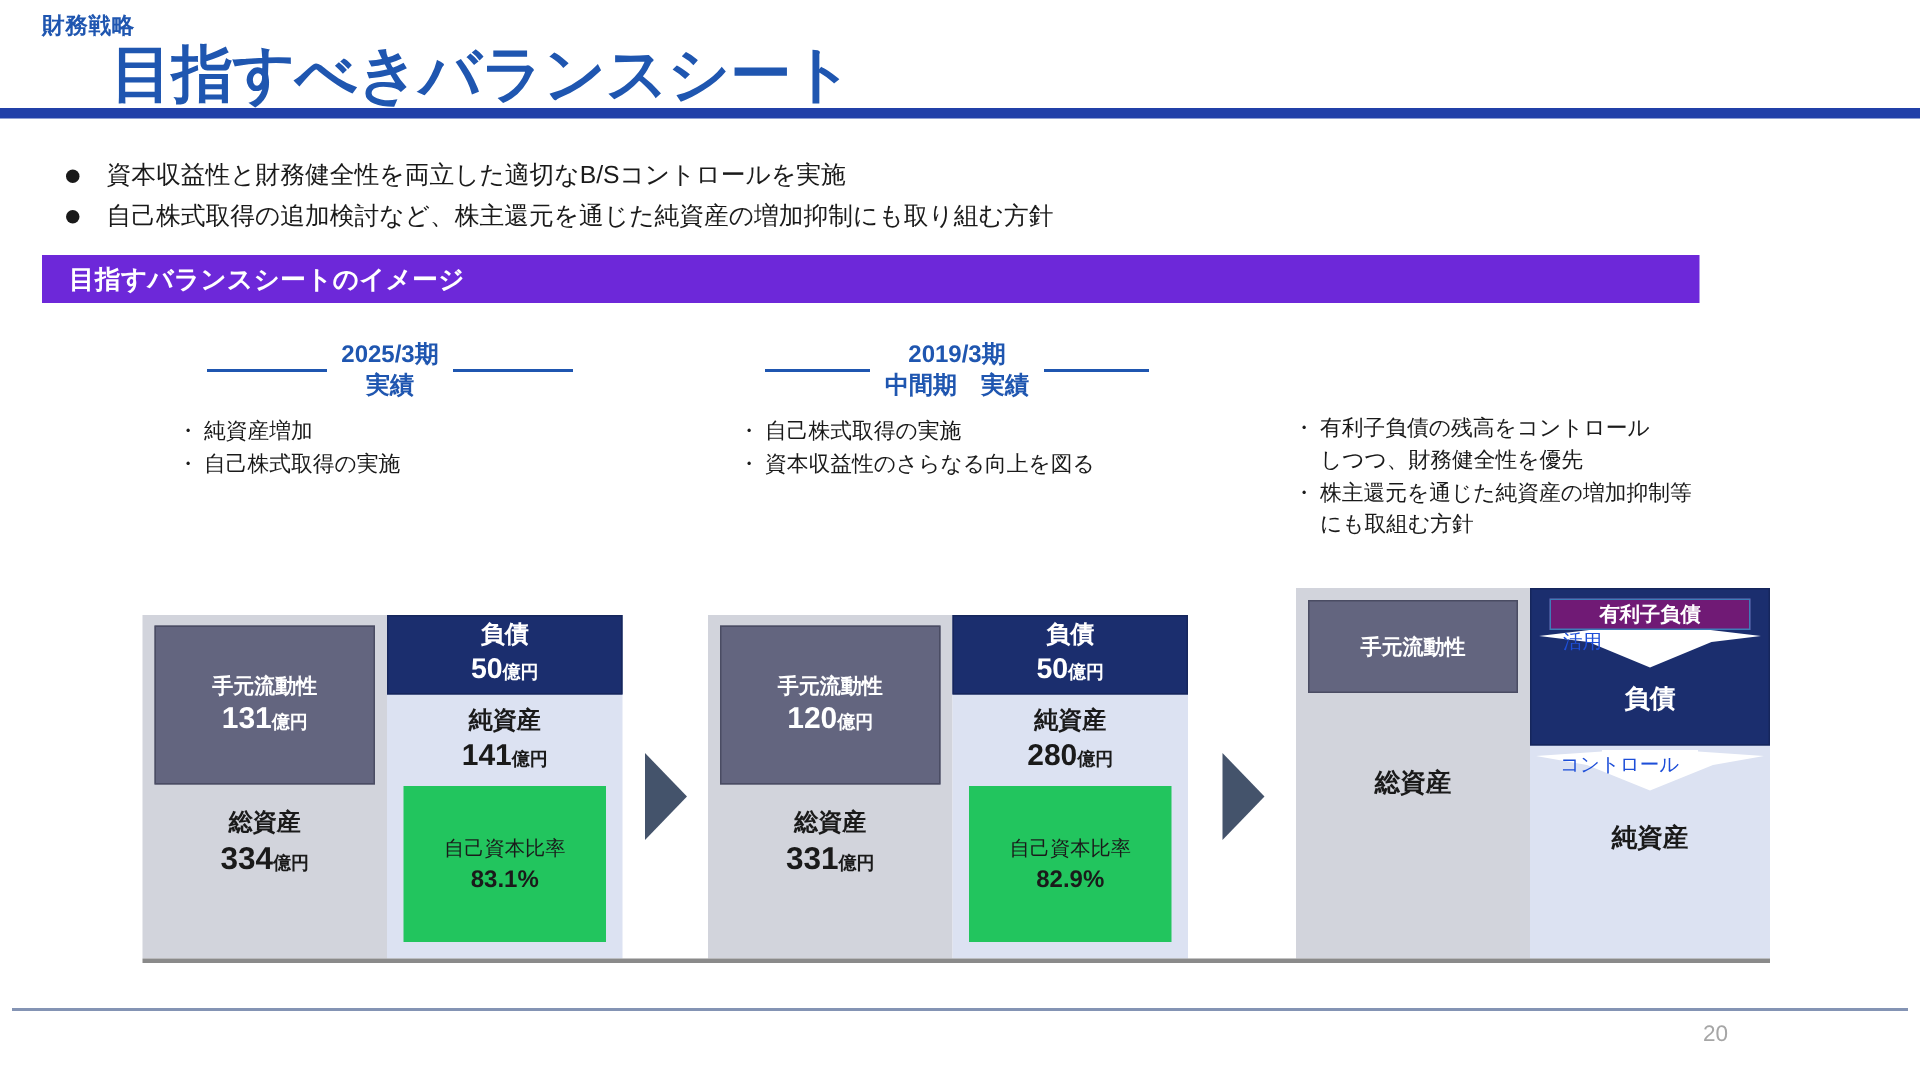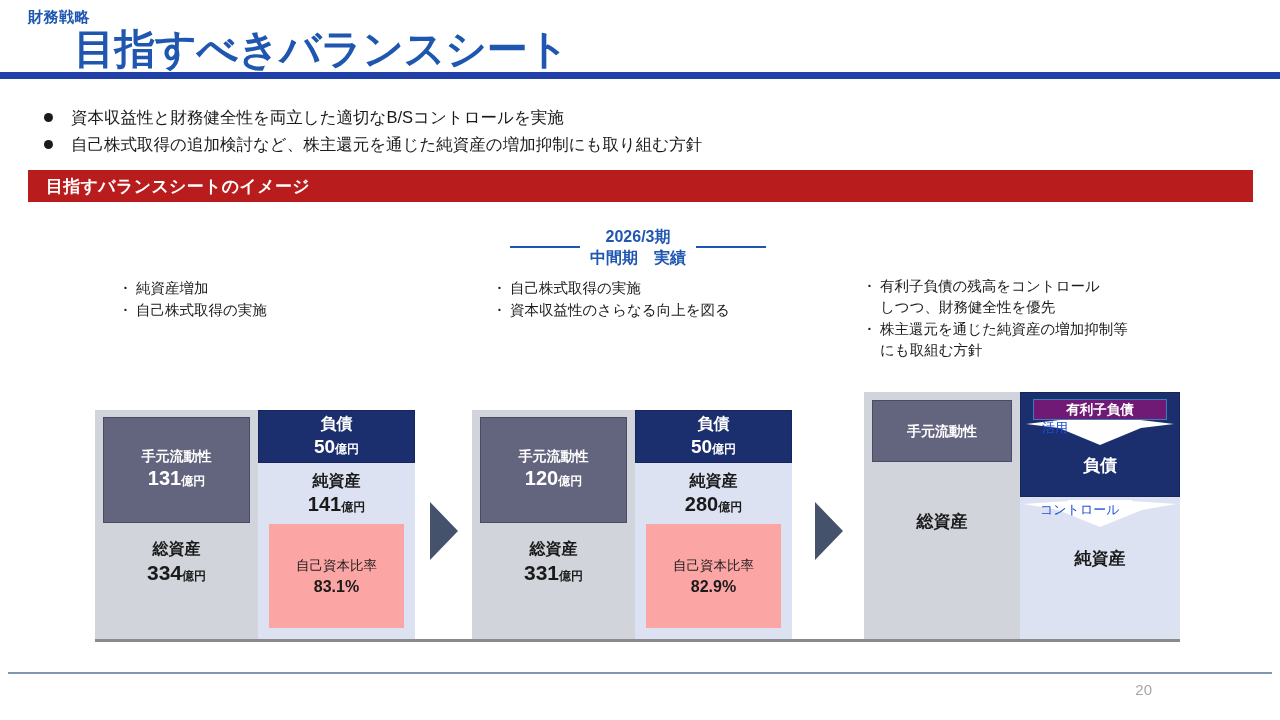--- a/index.html
+++ b/index.html
@@ -122,23 +122,23 @@
     background: #1a1a1a;
     margin: 9px 18px 0 0;
     flex: none;
   }
 
   
   .band {
     position: absolute;
     left: 28px;
     top: 170px;
-    width: 1225px;
+    width: 1105px;
     height: 32px;
-    background: #b91c1c;
+    background: #6d28d9;
     display: flex;
     align-items: center;
     padding-left: 18px;
   }
   .band span {
     color: #ffffff;
     font-size: 17px;
     font-weight: bold;
     letter-spacing: 0.3px;
   }
@@ -241,21 +241,21 @@
     position: absolute;
     left: 0; right: 0;
     color: #1a1a1a;
     text-align: center;
   }
   .equity .l1 { font-size: 16px; font-weight: bold; line-height: 22px; }
   .equity .l2 { font-size: 20px; font-weight: bold; line-height: 25px; }
 
   .ratio {
     position: absolute;
-    background: #fca5a5;
+    background: #22c55e;
     display: flex;
     flex-direction: column;
     align-items: center;
     justify-content: center;
     text-align: center;
     color: #1a1a1a;
   }
   .ratio .l1 { font-size: 13.5px; line-height: 20px; }
   .ratio .l2 { font-size: 16px; font-weight: bold; line-height: 21px; }
 
@@ -341,24 +341,30 @@
     <div class="bullet-row">
       <span class="bullet-dot"></span>
       <span>自己株式取得の追加検討など、株主還元を通じた純資産の増加抑制にも取り組む方針</span>
     </div>
   </div>
 
   <div class="band">
     <span>目指すバランスシートのイメージ</span>
   </div>
 
+  <div class="col-head" style="left:100px; top:226px; width:320px;">
+    <span class="line" style="width:80px;"></span>
+    <span class="ttl">2025/3期
+実績</span>
+    <span class="line" style="width:80px;"></span>
+  </div>
 
   <div class="col-head" style="left:478px; top:226px; width:320px;">
     <span class="line" style="width:70px;"></span>
-    <span class="ttl">2026/3期
+    <span class="ttl">2019/3期
 中間期　実績</span>
     <span class="line" style="width:70px;"></span>
   </div>
 
 
   <div class="col-list" style="left:118px; top:278px; width:330px;">
     <div class="col-li">
       <span class="sq">・</span>
       <span class="tx">純資産増加</span>
     </div>

